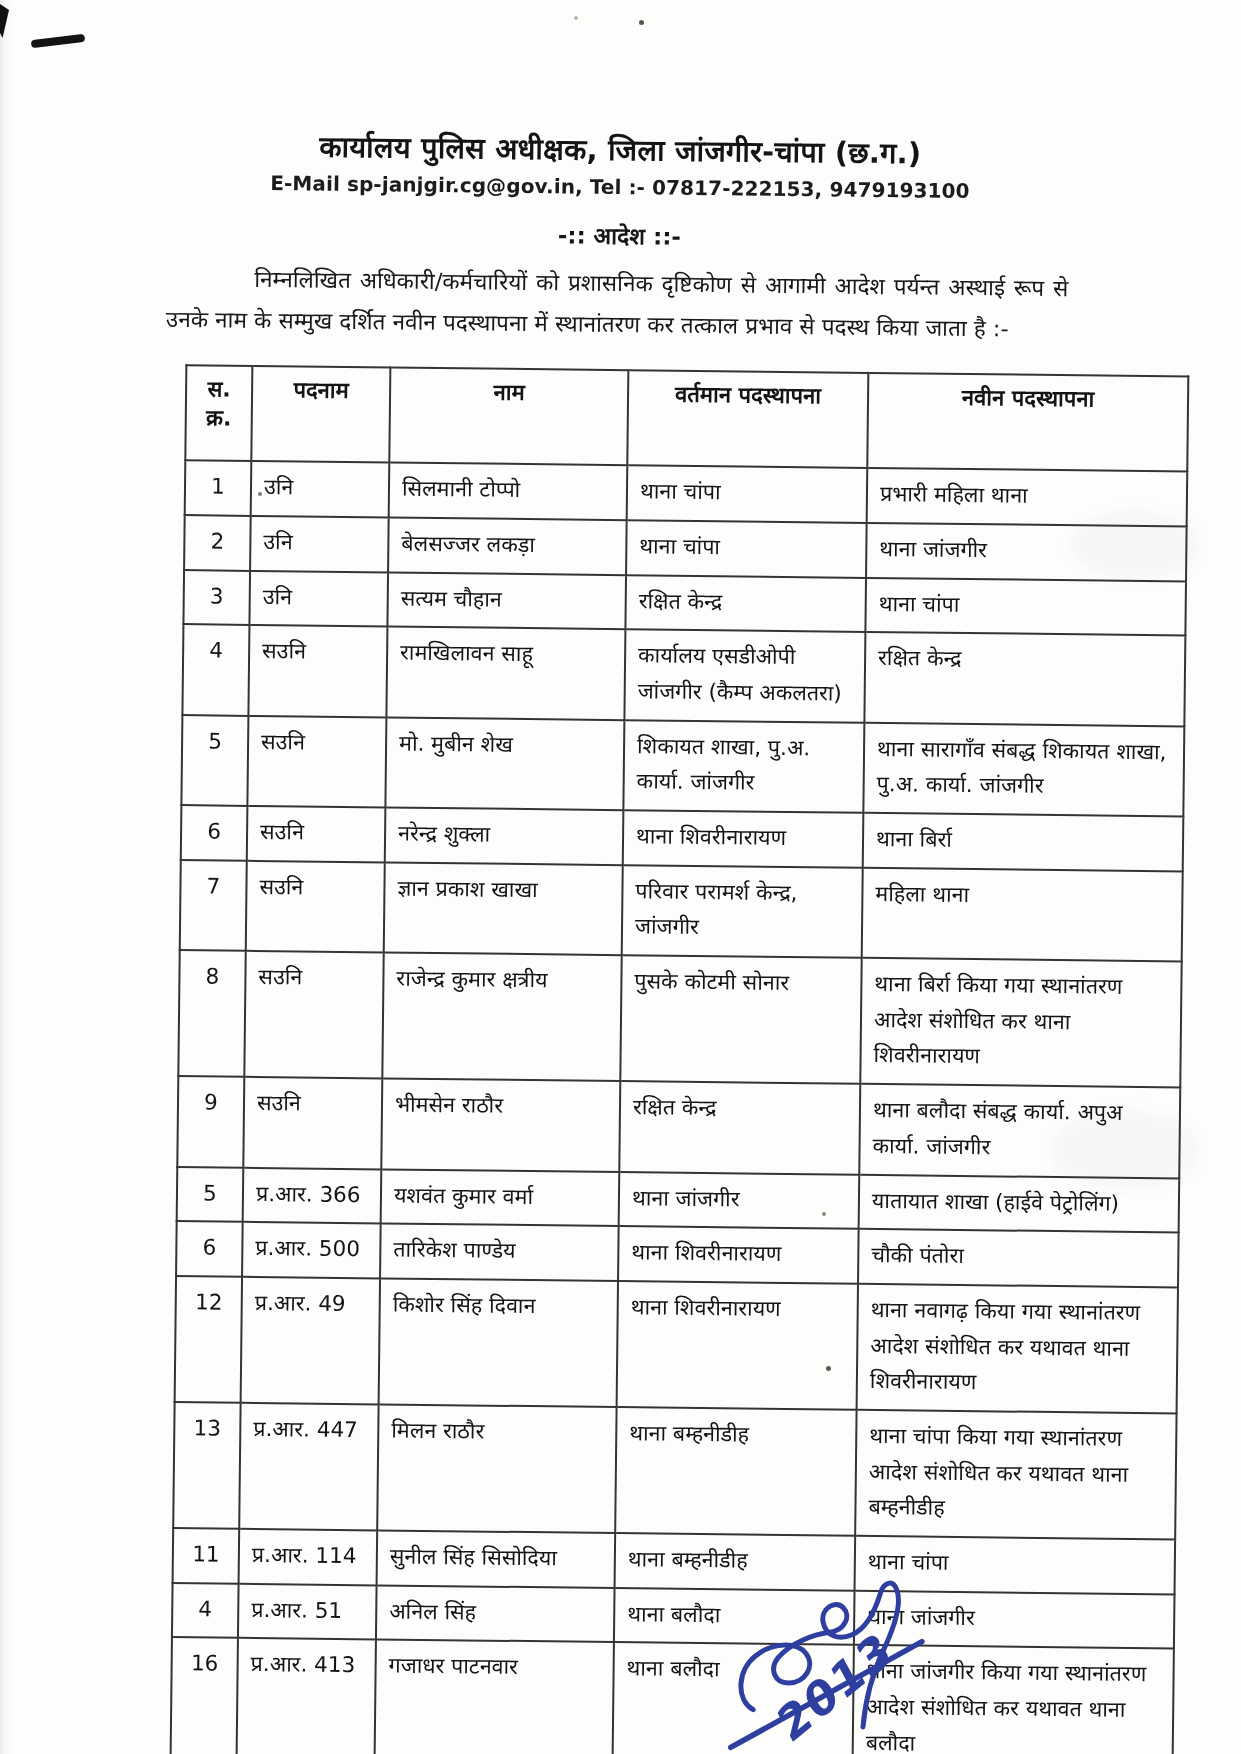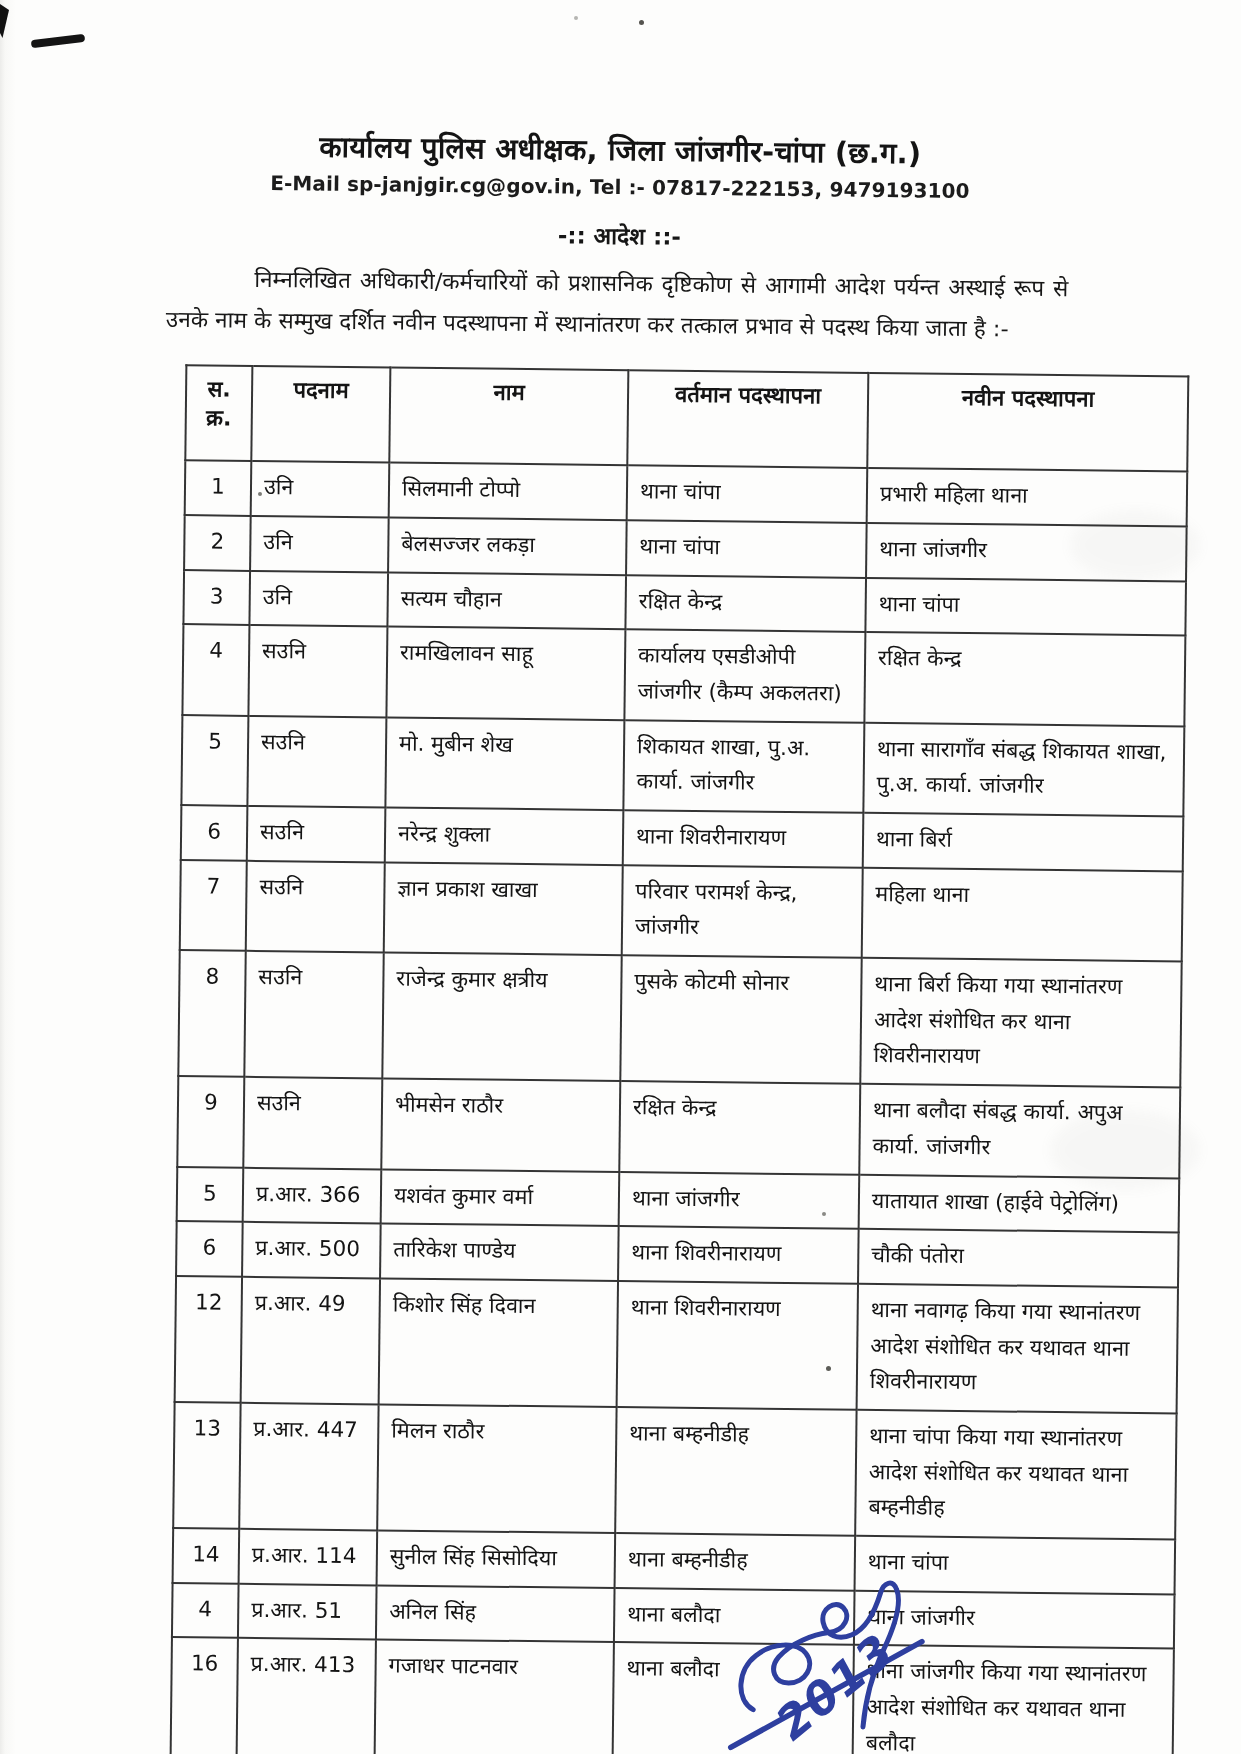--- a/index.html
+++ b/index.html
@@ -212,21 +212,21 @@
     <td class="cell-new-posting">थाना नवागढ़ किया गया स्थानांतरण आदेश संशोधित कर यथावत थाना शिवरीनारायण</td>
   </tr>
           <tr>
     <td class="cell-serial">13</td>
     <td class="cell-designation">प्र.आर. 447</td>
     <td class="cell-name">मिलन राठौर</td>
     <td class="cell-current-posting">थाना बम्हनीडीह</td>
     <td class="cell-new-posting">थाना चांपा किया गया स्थानांतरण आदेश संशोधित कर यथावत थाना बम्हनीडीह</td>
   </tr>
           <tr>
-    <td class="cell-serial">14</td>
+    <td class="cell-serial">11</td>
     <td class="cell-designation">प्र.आर. 114</td>
     <td class="cell-name">सुनील सिंह सिसोदिया</td>
     <td class="cell-current-posting">थाना बम्हनीडीह</td>
     <td class="cell-new-posting">थाना चांपा</td>
   </tr>
           <tr>
     <td class="cell-serial">4</td>
     <td class="cell-designation">प्र.आर. 51</td>
     <td class="cell-name">अनिल सिंह</td>
     <td class="cell-current-posting">थाना बलौदा</td>

